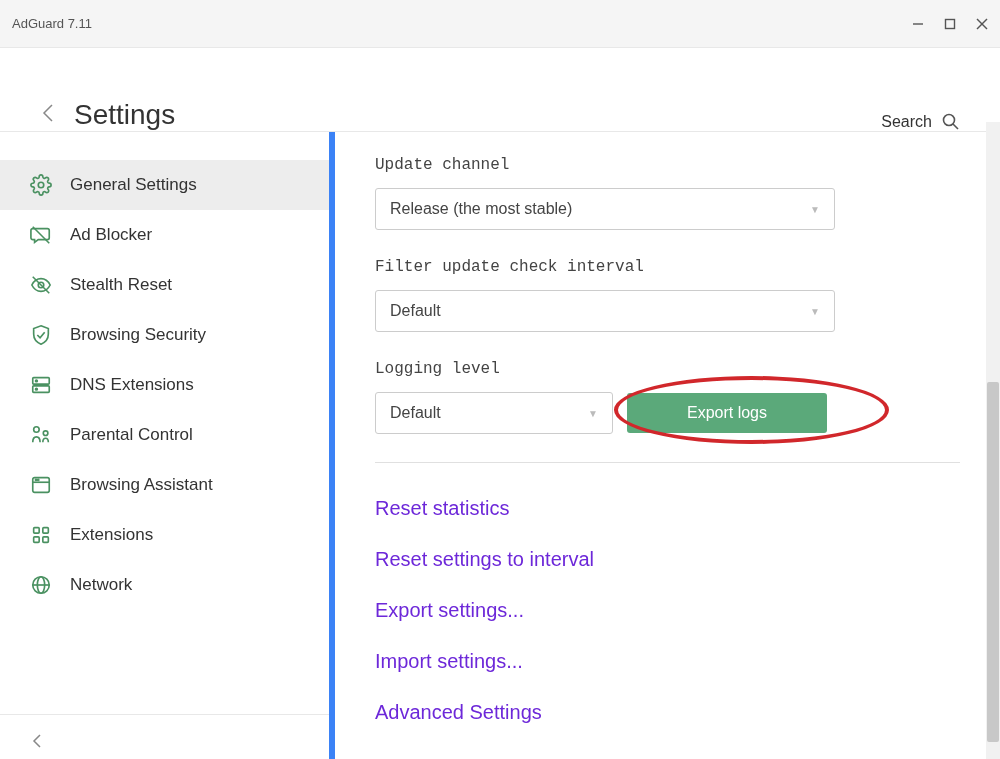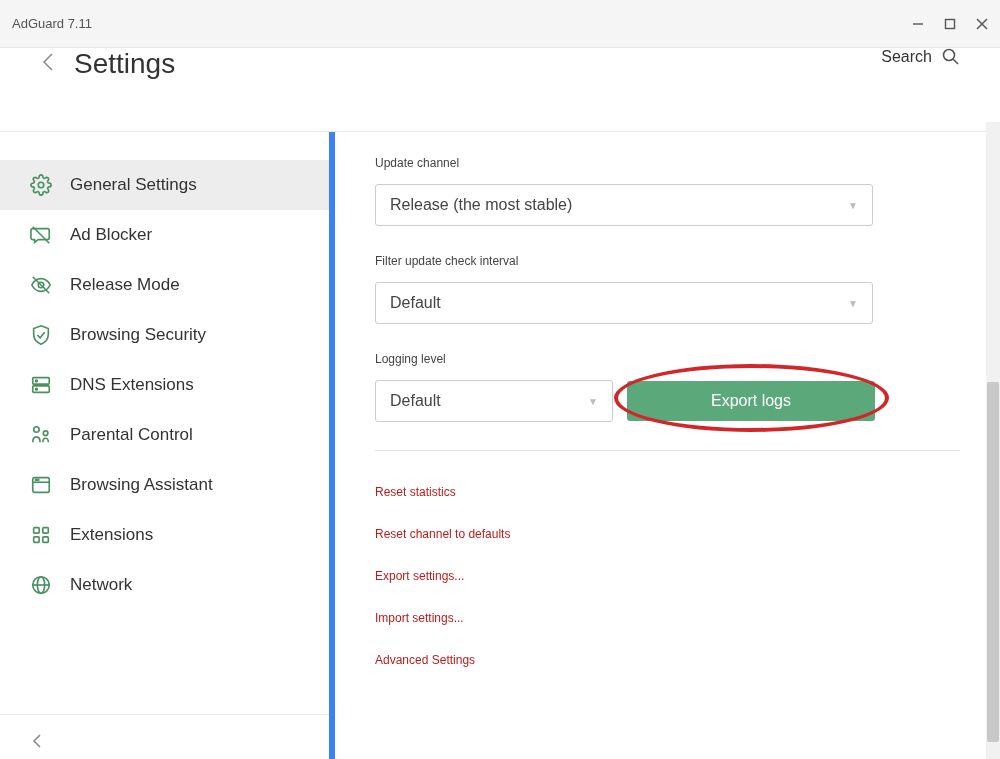--- a/index.html
+++ b/index.html
@@ -37,21 +37,21 @@
       cursor: pointer;
       color: #555;
       font-size: 16px;
       display: flex;
       align-items: center;
       justify-content: center;
     }
     .header {
       height: 84px;
       display: flex;
-      align-items: flex-start;
+      align-items: flex-end;
       justify-content: space-between;
       padding: 0 40px;
       border-bottom: 1px solid #e8e8e8;
     }
     .header-left {
       display: flex;
       align-items: center;
       gap: 18px;
     }
     .back-arrow {
@@ -113,27 +113,28 @@
     .main {
       flex: 1;
       padding: 24px 40px 0 40px;
       overflow-y: auto;
       position: relative;
     }
     .field-group {
       margin-bottom: 28px;
     }
     .field-label {
-      font-size: 12px;
+      font-size: 16px;
       color: #444;
       margin-bottom: 14px;
       display: block;
+      font-family: Liberation Mono, monospace;
     }
     .dropdown {
-      width: 498px;
+      width: 460px;
       height: 42px;
       border: 1px solid #ccc;
       border-radius: 3px;
       display: flex;
       align-items: center;
       justify-content: space-between;
       padding: 0 14px;
       cursor: pointer;
       font-size: 16px;
       color: #444;
@@ -146,21 +147,21 @@
       color: #bbb;
       font-size: 10px;
     }
     .logging-row {
       display: flex;
       align-items: center;
       gap: 14px;
       position: relative;
     }
     .export-btn {
-      width: 248px;
+      width: 200px;
       height: 40px;
       background: #5ba97a;
       color: #fff;
       border: none;
       border-radius: 3px;
       font-size: 16px;
       cursor: pointer;
       display: flex;
       align-items: center;
       justify-content: center;
@@ -175,22 +176,22 @@
       border-radius: 50%;
       pointer-events: none;
       z-index: 5;
     }
     .divider {
       border: none;
       border-top: 1px solid #e0e0e0;
       margin: 28px 0 20px 0;
     }
     .link-item {
-      color: #b91c1c;
-      font-size: 12px;
+      color: #6d28d9;
+      font-size: 20px;
       cursor: pointer;
       padding: 14px 0;
       display: block;
     }
     .scrollbar-track {
       position: absolute;
       right: 0;
       top: 122px;
       width: 14px;
       height: 637px;
@@ -270,21 +271,21 @@
       <span>Ad Blocker</span>
     </div>
     <div class="sidebar-item">
       <span class="icon">
         <svg width="22" height="22" viewBox="0 0 24 24" fill="none" stroke="#4a9161" stroke-width="1.8">
             <path d="M2 12 c3-6 7-7 10-7 s7 1 10 7 c-3 6-7 7-10 7 s-7-1-10-7z"></path>
             <circle cx="12" cy="12" r="3"></circle>
             <line x1="3" y1="3" x2="21" y2="21"></line>
           </svg>
       </span>
-      <span>Release Mode</span>
+      <span>Stealth Reset</span>
     </div>
     <div class="sidebar-item">
       <span class="icon">
         <svg width="22" height="22" viewBox="0 0 24 24" fill="none" stroke="#4a9161" stroke-width="1.8">
             <path d="M12 2 l8 3 v6 c0 5-3 9-8 11 c-5-2-8-6-8-11 v-6 z"></path>
             <polyline points="8,12 11,15 16,9"></polyline>
           </svg>
       </span>
       <span>Browsing Security</span>
     </div>
@@ -378,21 +379,21 @@
         <button class="export-btn">
           <span>Export logs</span>
         </button>
         <div class="highlight-ellipse"></div>
       </div>
     </div>
 
     <hr class="divider">
 
     <a class="link-item">Reset statistics</a>
-    <a class="link-item">Reset channel to defaults</a>
+    <a class="link-item">Reset settings to interval</a>
     <a class="link-item">Export settings...</a>
     <a class="link-item">Import settings...</a>
     <a class="link-item">Advanced Settings</a>
   </div>
 </div>
 
 <div class="scrollbar-track">
   <div class="scrollbar-thumb"></div>
 </div>
 

